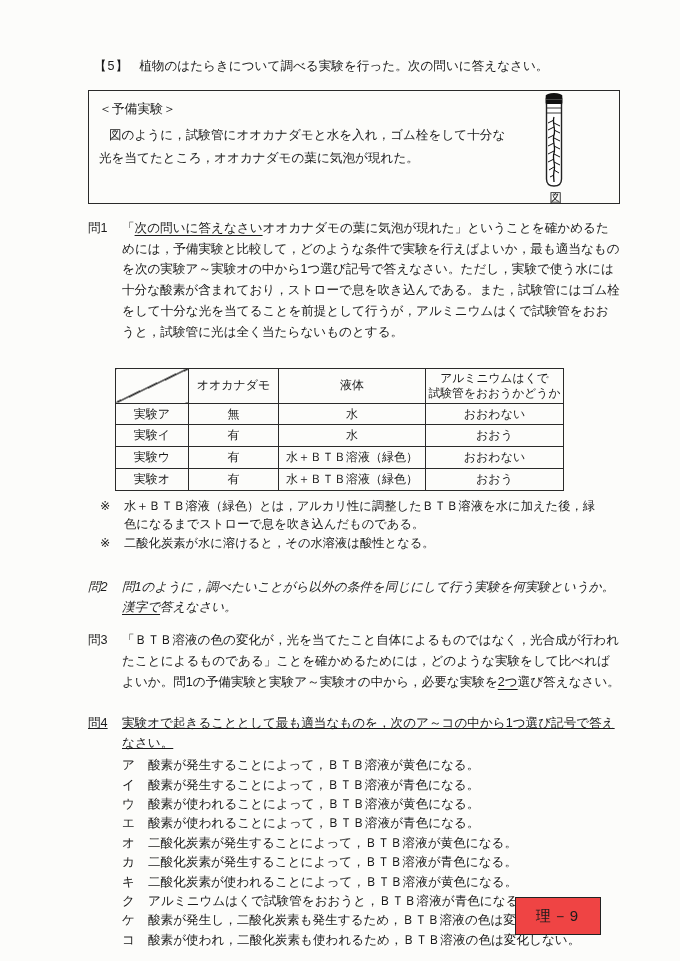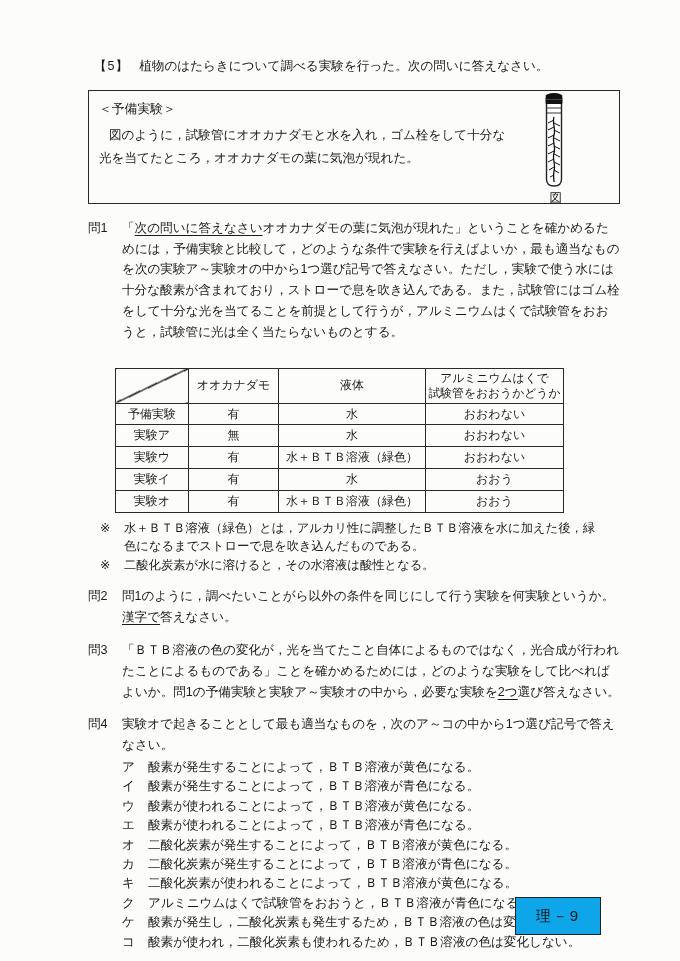--- a/index.html
+++ b/index.html
@@ -50,23 +50,23 @@
   
   .q{display:flex;align-items:flex-start;}
   .q-label{flex:0 0 34px;}
   .q-body{flex:1 1 auto;}
   .u{
     text-decoration:underline;
     text-underline-offset:2.5px;
     text-decoration-thickness:1px;
   }
   .q1{margin-top:14px;}
-  .q2{margin-top:12px;}
+  .q2{margin-top:24px;font-style:italic;}
   .q3{margin-top:12px;}
-  .q4{margin-top:12px;}
+  .q4{margin-top:20px;text-decoration:underline;}
   
   table.cond{
     border-collapse:collapse;
     table-layout:fixed;
     width:448px;
     margin:25px 0 0 27px;
     font-size:12px;
   }
   table.cond col.c0{width:73px;}
   table.cond col.c1{width:90px;}
@@ -100,21 +100,21 @@
   .choice{display:flex;line-height:19.4px;}
   .choice-label{flex:0 0 26px;}
   
   .page-num-box{
     position:absolute;
     right:79px;bottom:26px;
     width:84px;height:36px;
     border:1.6px solid #222;
     display:flex;align-items:center;justify-content:center;
     font-size:15px;letter-spacing:2px;
-    background:#0ea5e9;
+    background:#ef4444;
   }
 </style>
 </head>
 <body>
 
 <div class="page">
   <div class="content">
 
     <div class="problem-head">
       <span class="problem-no">【5】</span>
@@ -164,44 +164,38 @@
         <tr>
           <th class="diag"></th>
           <th>オオカナダモ</th>
           <th>液体</th>
           <th class="multiline">アルミニウムはくで
 試験管をおおうかどうか</th>
         </tr>
       </thead>
       <tbody>
         <tr>
-          <td>予備実験</td>
-          <td>有</td>
-          <td>水</td>
-          <td>おおわない</td>
-        </tr>
-        <tr>
           <td>実験ア</td>
           <td>無</td>
           <td>水</td>
           <td>おおわない</td>
         </tr>
         <tr>
+          <td>実験イ</td>
+          <td>有</td>
+          <td>水</td>
+          <td>おおう</td>
+        </tr>
+        <tr>
           <td>実験ウ</td>
           <td>有</td>
           <td>水＋ＢＴＢ溶液（緑色）</td>
           <td>おおわない</td>
         </tr>
         <tr>
-          <td>実験イ</td>
-          <td>有</td>
-          <td>水</td>
-          <td>おおう</td>
-        </tr>
-        <tr>
           <td>実験オ</td>
           <td>有</td>
           <td>水＋ＢＴＢ溶液（緑色）</td>
           <td>おおう</td>
         </tr>
       </tbody>
     </table>
 
     <div class="notes">
       <div class="note">

